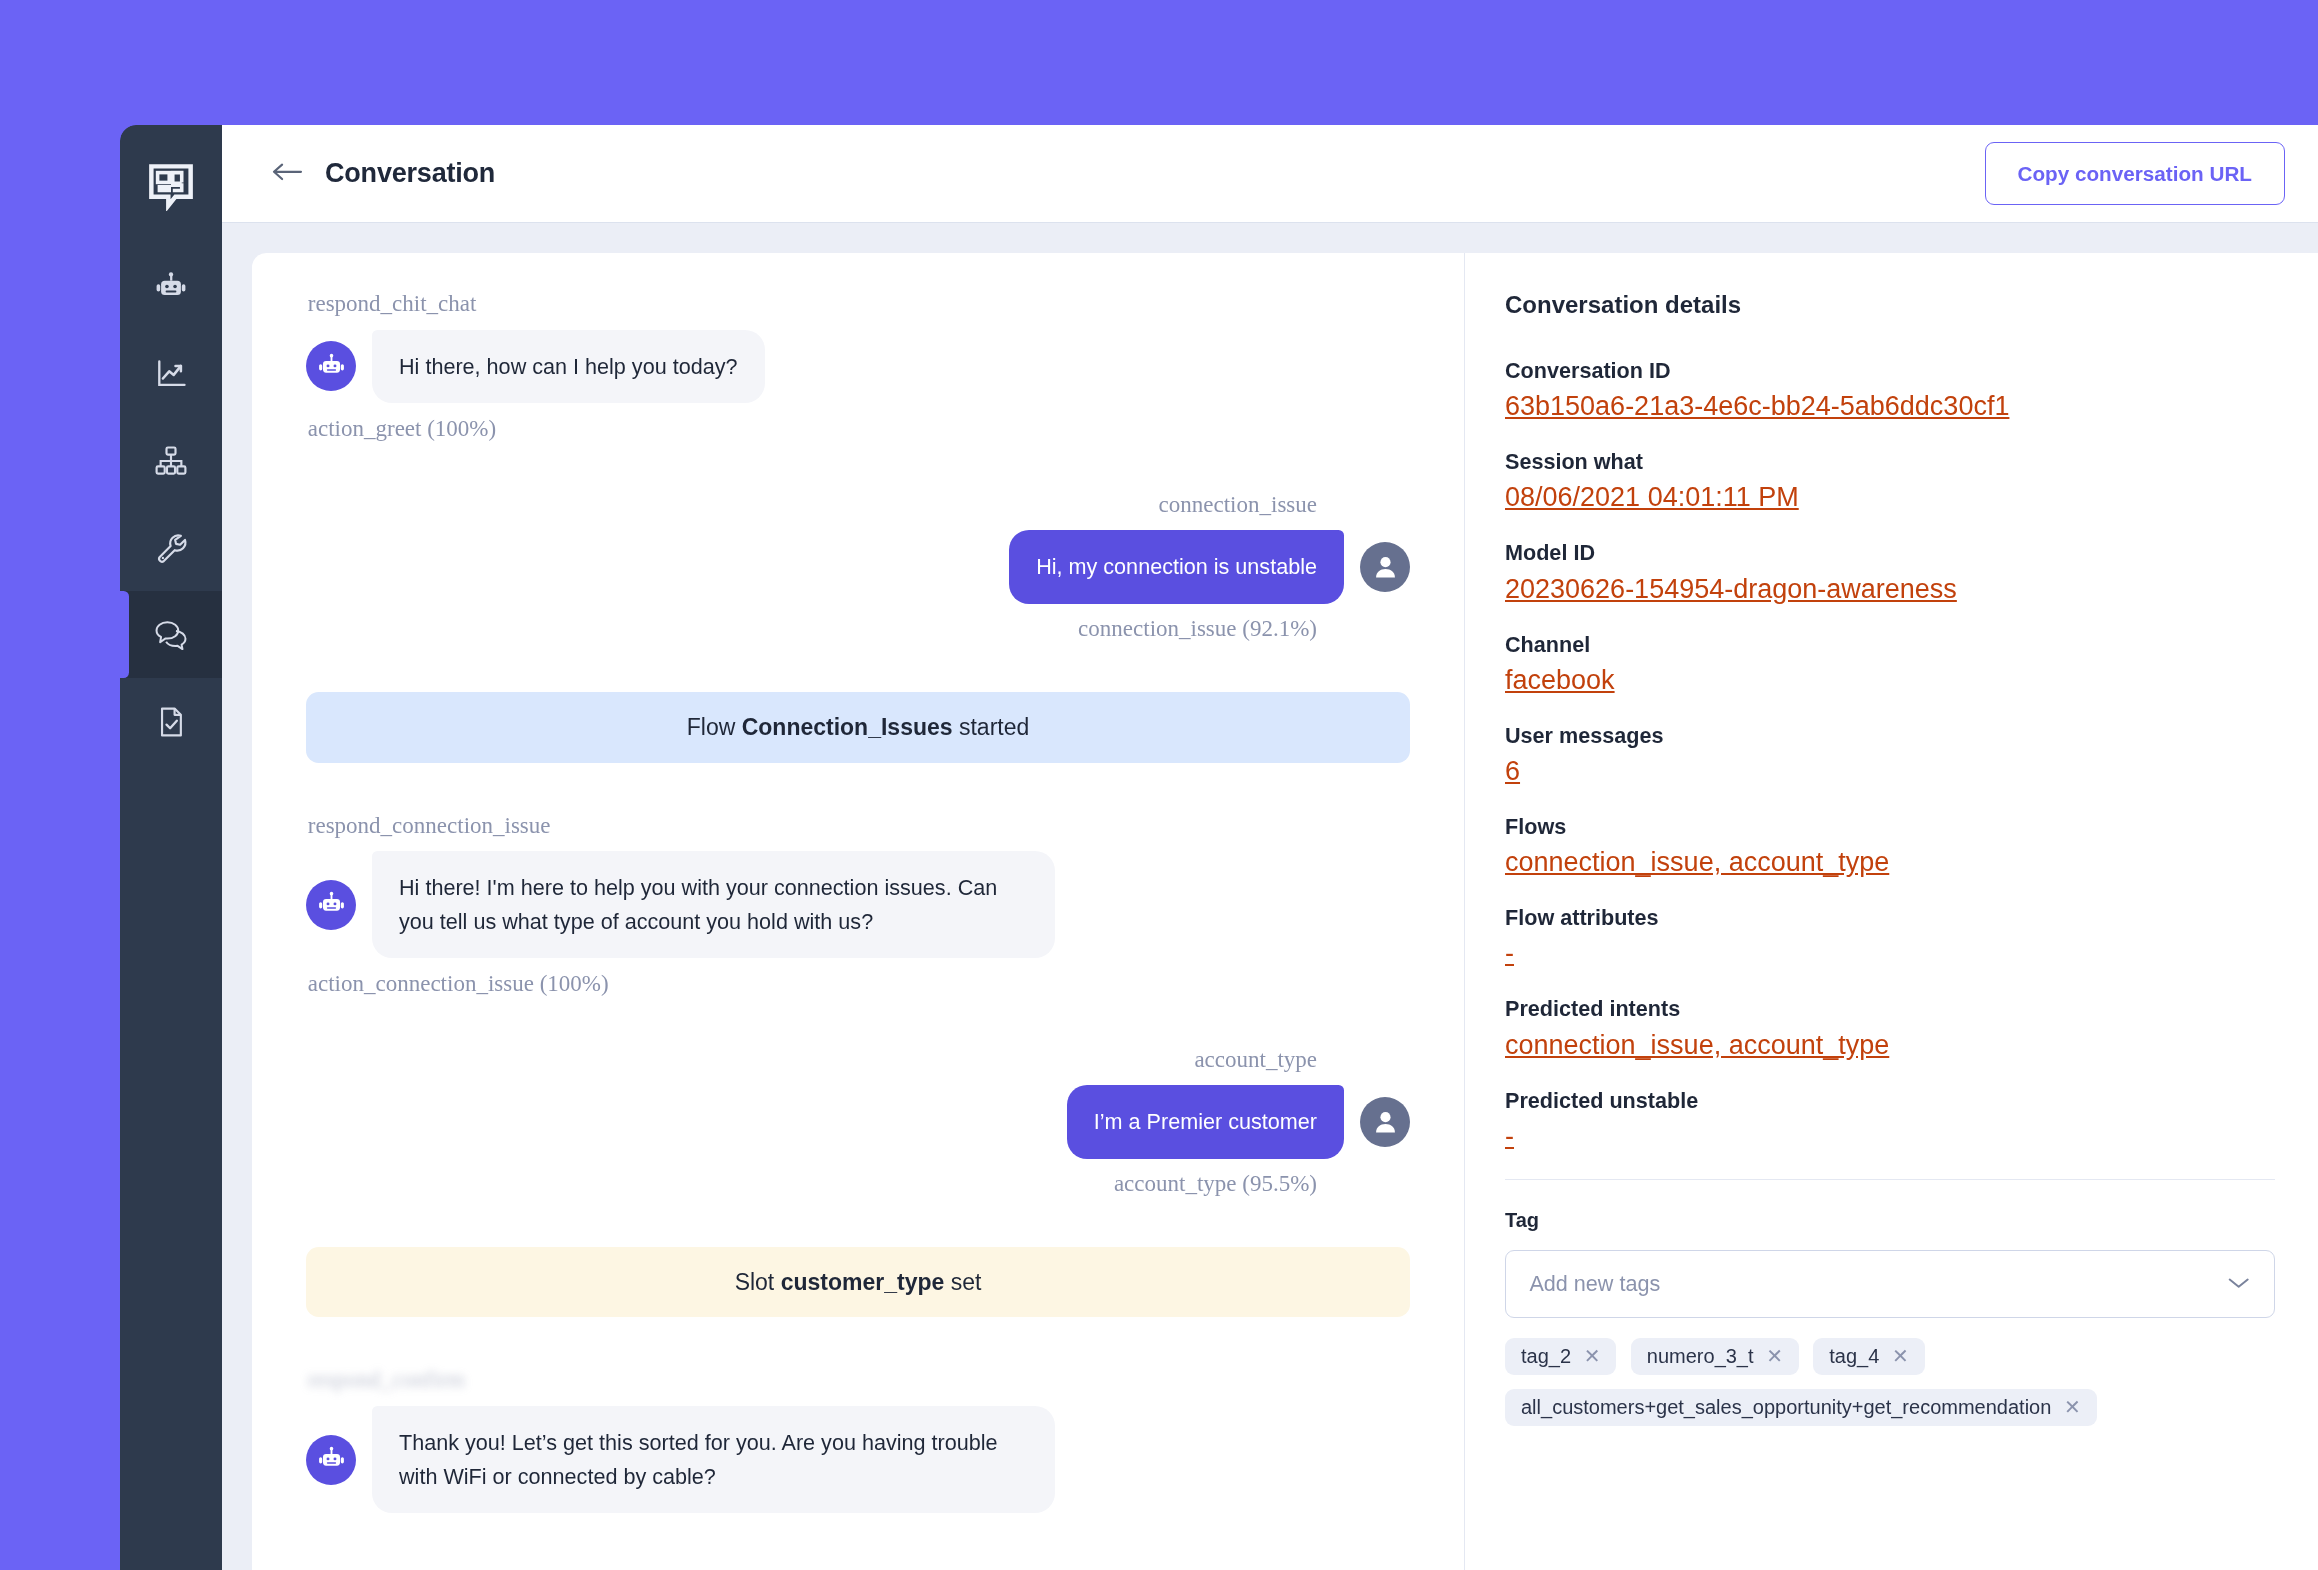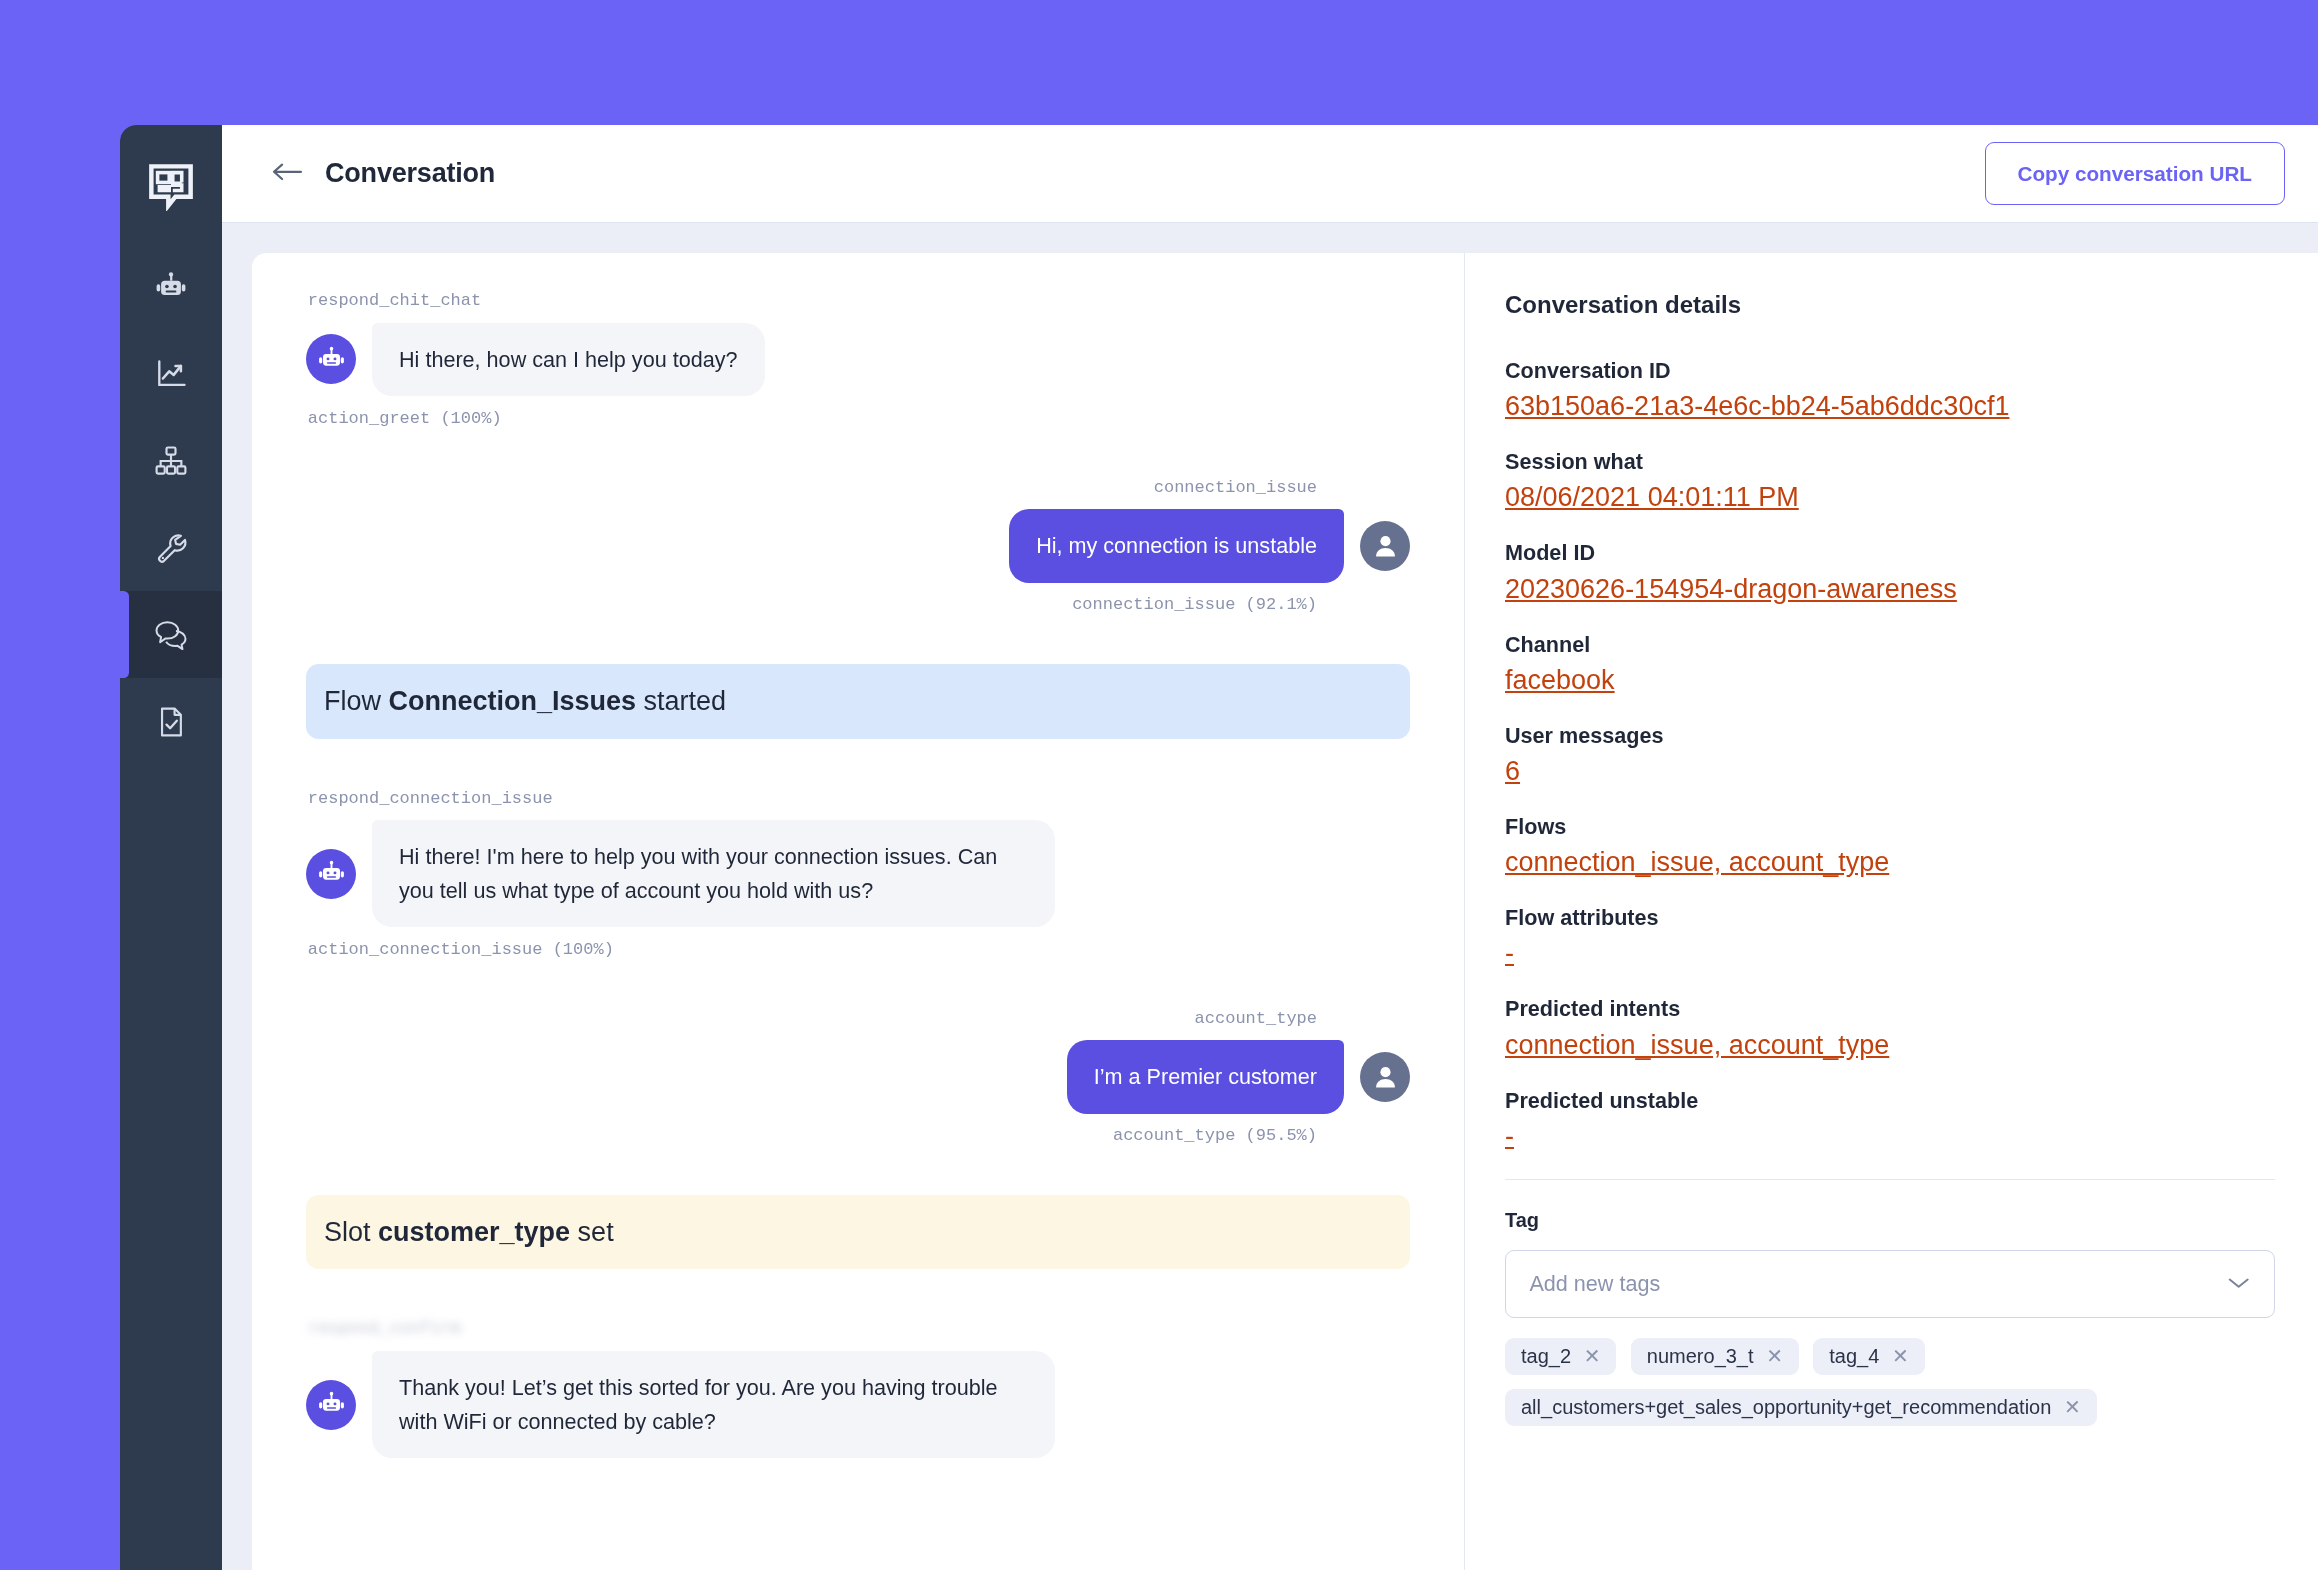--- a/index.html
+++ b/index.html
@@ -68,22 +68,22 @@
     display: flex; min-height: 0; overflow: hidden;
   }
 
   
   .convo {
     flex: 1; min-width: 0; padding: 38px 54px 0 54px;
     overflow: hidden; position: relative;
   }
   .turn { margin-bottom: 0; }
   .meta-label {
-    font-size: 17px; color: #8B93AD; margin: 0 0 12.6px 1.8px;
-    font-family: Liberation Mono, monospace;
+    font-size: 23px; color: #8B93AD; margin: 0 0 12.6px 1.8px;
+    font-family: Liberation Serif, serif;
   }
   .meta-label.right { text-align: right; margin-right: 93px; }
   .meta-under { margin: 12.6px 0 50px 1.8px; }
   .meta-under.right { text-align: right; margin-right: 93px; }
   .meta-faded { filter: blur(4.5px); opacity: .55; }
 
   .row { display: flex; align-items: center; gap: 16px; }
   .row.right { justify-content: flex-end; }
 
   .avatar {
@@ -94,21 +94,21 @@
   .avatar.user { background: #66708F; }
 
   .bubble {
     border-radius: 20px; padding: 20px 27px;
     font-size: 21.6px; line-height: 1.55; max-width: 683px;
   }
   .bubble.bot { background: #F4F5F9; color: #1F2738; border-top-left-radius: 5.4px; }
   .bubble.user { background: #5A4FE0; color: #FFFFFF; border-top-right-radius: 5.4px; }
 
   .banner {
-    border-radius: 12.6px; font-size: 27px; color: #1F2738;
+    border-radius: 12.6px; text-align: center; font-size: 23px; color: #1F2738;
     padding: 21.6px 18px; margin: 0 0 50px 0;
   }
   .banner.flow { background: #D9E7FD; }
   .banner.slot { background: #FDF6E3; }
   .banner b { font-weight: bold; }
 
   
   .details {
     width: 854px; flex: 0 0 854px;
     border-left: 0.9px solid #E4E8F2;

